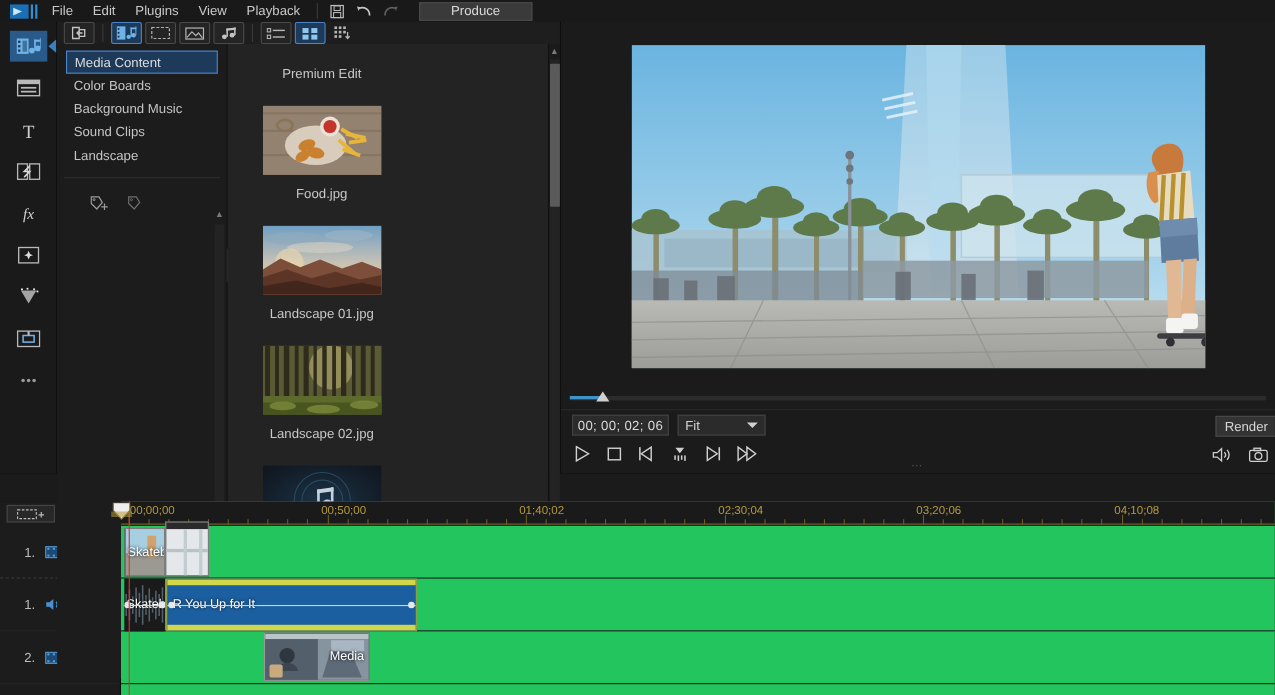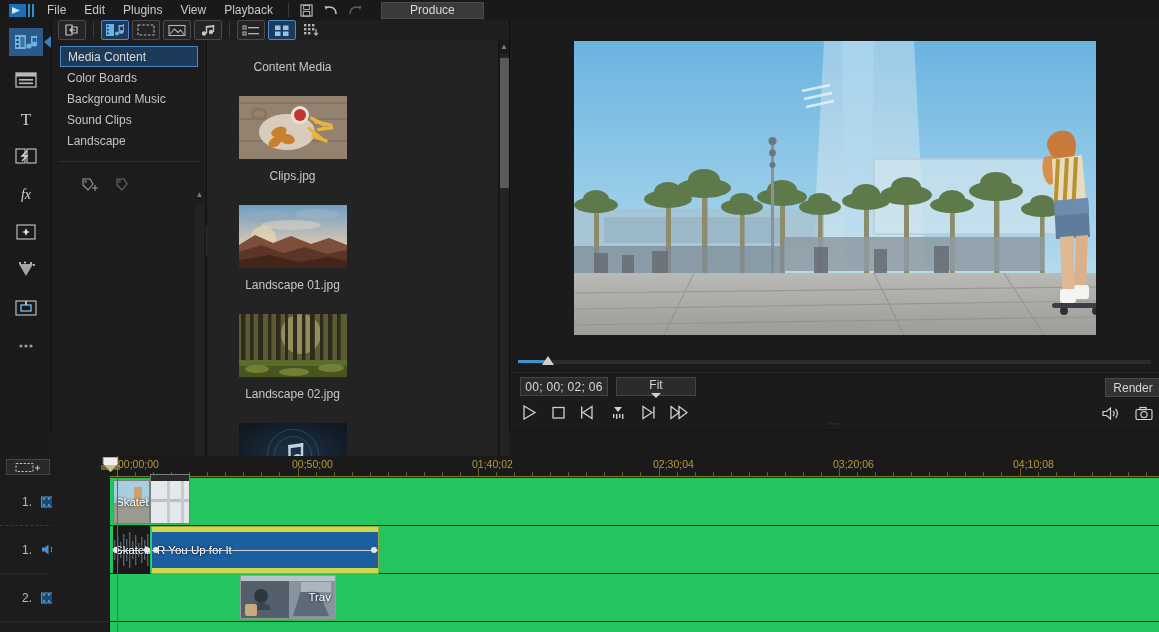--- a/index.html
+++ b/index.html
@@ -226,21 +226,21 @@
   .tc-row { display: flex; align-items: center; gap: 8px; }
   .timecode {
     width: 88px; height: 19px; background: #2b2b2b;
     border: 1px solid #444; color: #dadada;
     font-size: 12px; display: flex; align-items: center; justify-content: center;
     letter-spacing: .3px;
   }
   .fit-select {
     width: 80px; height: 19px; background: #2b2b2b; border: 1px solid #444;
     display: flex; align-items: center; padding: 0 6px;
-    color: #d2d2d2; font-size: 12px; justify-content: space-between; flex-direction: column;
+    color: #d2d2d2; font-size: 12px; justify-content: space-between;
   }
   .transport { display: flex; gap: 14px; margin-top: 9px; padding-left: 2px;}
   .render-btn {
     position: absolute; right: -2px; top: 5px;
     width: 56px; height: 19px; background: #333; border: 1px solid #4a4a4a;
     color: #d5d5d5; font-size: 12px;
     display: flex; align-items: center; justify-content: center;
   }
   .pv-right-icons {
     position: absolute; right: 6px; top: 33px;
@@ -549,21 +549,21 @@
           <span></span>
             <span></span>
             <span></span>
             <span></span>
         </div>
       </div>
 
       <div class="lib-content">
 
         <div class="media-cell">
-          <div class="media-label">Content Media</div>
+          <div class="media-label">Premium Edit</div>
         </div>
 
         <div class="media-cell">
           <div class="thumb">
             <svg width="108" height="63" viewBox="0 0 108 63">
               <rect width="108" height="63" fill="#8d7c6b"></rect>
               <g opacity=".45">
                 <rect y="0" width="108" height="63" fill="#9c8a75"></rect>
                 <rect x="0" y="6" width="108" height="2" fill="#7e6e5c"></rect>
                 <rect x="0" y="22" width="108" height="2" fill="#7e6e5c"></rect>
@@ -580,21 +580,21 @@
               </g>
               <g fill="#e8b53c">
                 <rect x="72" y="20" width="17" height="3.4" transform="rotate(28 72 20)"></rect>
                 <rect x="76" y="24" width="18" height="3.4" transform="rotate(12 76 24)"></rect>
                 <rect x="70" y="30" width="19" height="3.4" transform="rotate(40 70 30)"></rect>
                 <rect x="78" y="32" width="16" height="3.4" transform="rotate(-8 78 32)"></rect>
                 <rect x="73" y="38" width="17" height="3.4" transform="rotate(20 73 38)"></rect>
               </g>
             </svg>
           </div>
-          <div class="media-label">Clips.jpg</div>
+          <div class="media-label">Food.jpg</div>
         </div>
 
         <div class="media-cell">
           <div class="thumb">
             <svg width="108" height="63" viewBox="0 0 108 63">
               <defs>
                 <linearGradient id="sky1" x1="0" y1="0" x2="0" y2="1">
                   <stop offset="0%" stop-color="#6f9fc4"></stop>
                     <stop offset="55%" stop-color="#c9c2b4"></stop>
                   <stop offset="100%" stop-color="#e8c08a"></stop>
@@ -1147,21 +1147,21 @@
           <rect width="96" height="44" fill="#6e7c88"></rect>
           <rect y="0" width="96" height="5" fill="#b9c3cb"></rect>
           <rect x="0" y="5" width="48" height="39" fill="#53606c"></rect>
           <circle cx="20" cy="20" r="7" fill="#2e3740"></circle>
           <path d="M10 34 C12 24 28 24 30 34 Z" fill="#3b4650"></path>
           <rect x="4" y="28" width="12" height="12" rx="2" fill="#c9a97e"></rect>
           <rect x="48" y="5" width="48" height="39" fill="#8694a0"></rect>
           <path d="M52 40 L60 14 L76 12 L88 40 Z" fill="#5d6b78"></path>
           <rect x="60" y="6" width="30" height="10" fill="#aab7c2"></rect>
         </svg>
-        <span class="clip-label" style="left:auto; right:4px;">Trav</span>
+        <span class="clip-label" style="left:auto; right:4px;">Media</span>
       </div>
     </div>
 
     <div class="playhead" style="left:7px;"></div>
     <div class="playhead-head">
       <svg width="19" height="16" viewBox="0 0 19 16">
         <path d="M2 0 L17 0 L17 7 L9.5 15 L2 7 Z" fill="#efefef" stroke="#8a7330" stroke-width="1"></path>
         <rect x="0" y="8" width="19" height="5" fill="#b59a3c" opacity=".55"></rect>
       </svg>
     </div>

